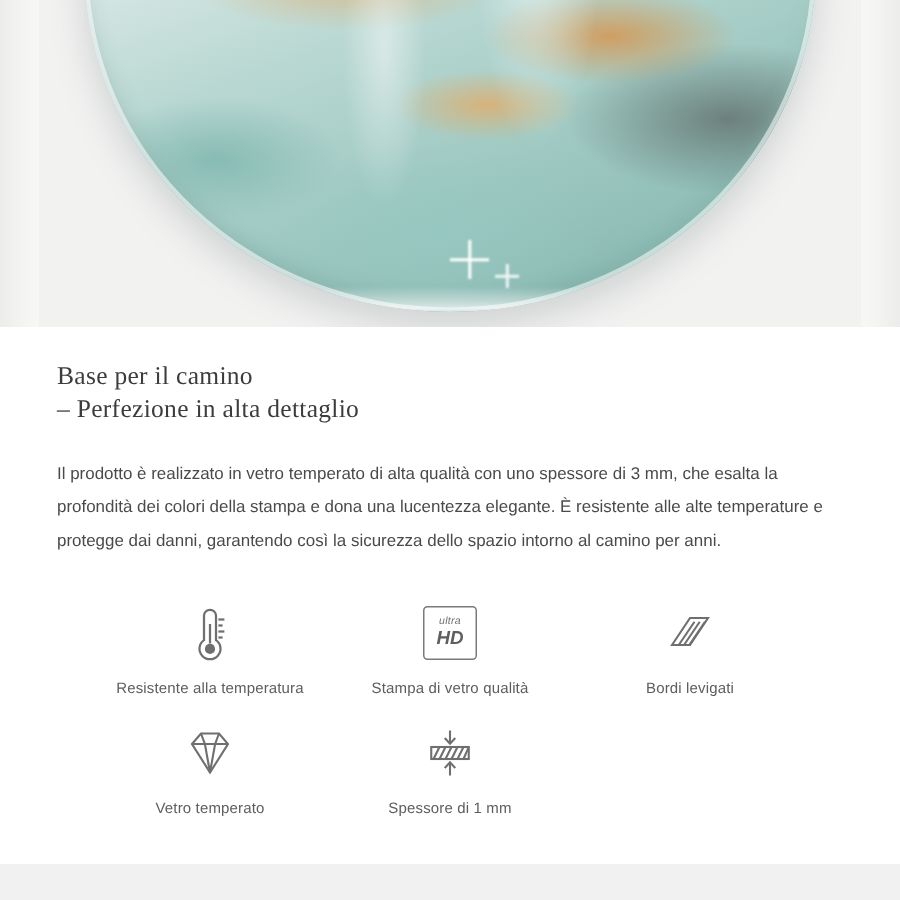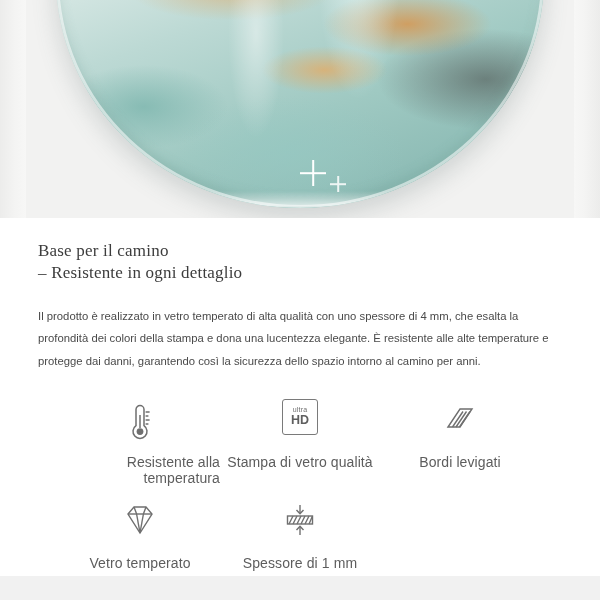--- a/index.html
+++ b/index.html
@@ -158,26 +158,28 @@
   }
   .feature {
     display: flex;
     flex-direction: column;
     align-items: center;
     justify-content: flex-start;
   }
   .feature-icon {
     height: 46px;
     display: flex;
+    align-items: center;
     justify-content: center;
     color: #6f6f6f;
+    font-style: italic;
   }
   .feature-label {
     margin-top: 9px;
-    font-size: 14px;
+    font-size: 10px;
     color: #5d5d5d;
     text-align: right;
     letter-spacing: .1px;
   }
 
   .hd-box {
     width: 34px;
     height: 34px;
     border: 1.6px solid #7a7a7a;
     border-radius: 3px;
@@ -225,24 +227,24 @@
       <div class="plate-edge-gloss"></div>
     </div>
 
     <div class="sparkle sparkle-a"></div>
     <div class="sparkle sparkle-b"></div>
   </div>
 
   <div class="content">
     <h1 class="headline">
       <span>Base per il camino</span>
-      <span class="line2">– Resistente in ogni dettaglio</span>
+      <span class="line2">– Perfezione in alta dettaglio</span>
     </h1>
 
-    <p class="paragraph">Il prodotto è realizzato in vetro temperato di alta qualità con uno spessore di 4 mm, che esalta la profondità dei colori della stampa e dona una lucentezza elegante. È resistente alle alte temperature e protegge dai danni, garantendo così la sicurezza dello spazio intorno al camino per anni.</p>
+    <p class="paragraph">Il prodotto è realizzato in vetro temperato di alta qualità con uno spessore di 3 mm, che esalta la profondità dei colori della stampa e dona una lucentezza elegante. È resistente alle alte temperature e protegge dai danni, garantendo così la sicurezza dello spazio intorno al camino per anni.</p>
 
     <div class="features">
 
       <div class="feature">
         <div class="feature-icon">
           <svg width="40" height="44" viewBox="0 0 40 44" fill="none" stroke="#6f6f6f" stroke-width="1.5">
             <path d="M20 6.5a4 4 0 0 0-4 4v16.2a7 7 0 1 0 8 0V10.5a4 4 0 0 0-4-4z"></path>
             <line x1="20" y1="16" x2="20" y2="29"></line>
             <circle cx="20" cy="32.6" r="3.4" fill="#6f6f6f" stroke="none"></circle>
             <line x1="25.6" y1="13" x2="29.6" y2="13"></line>

